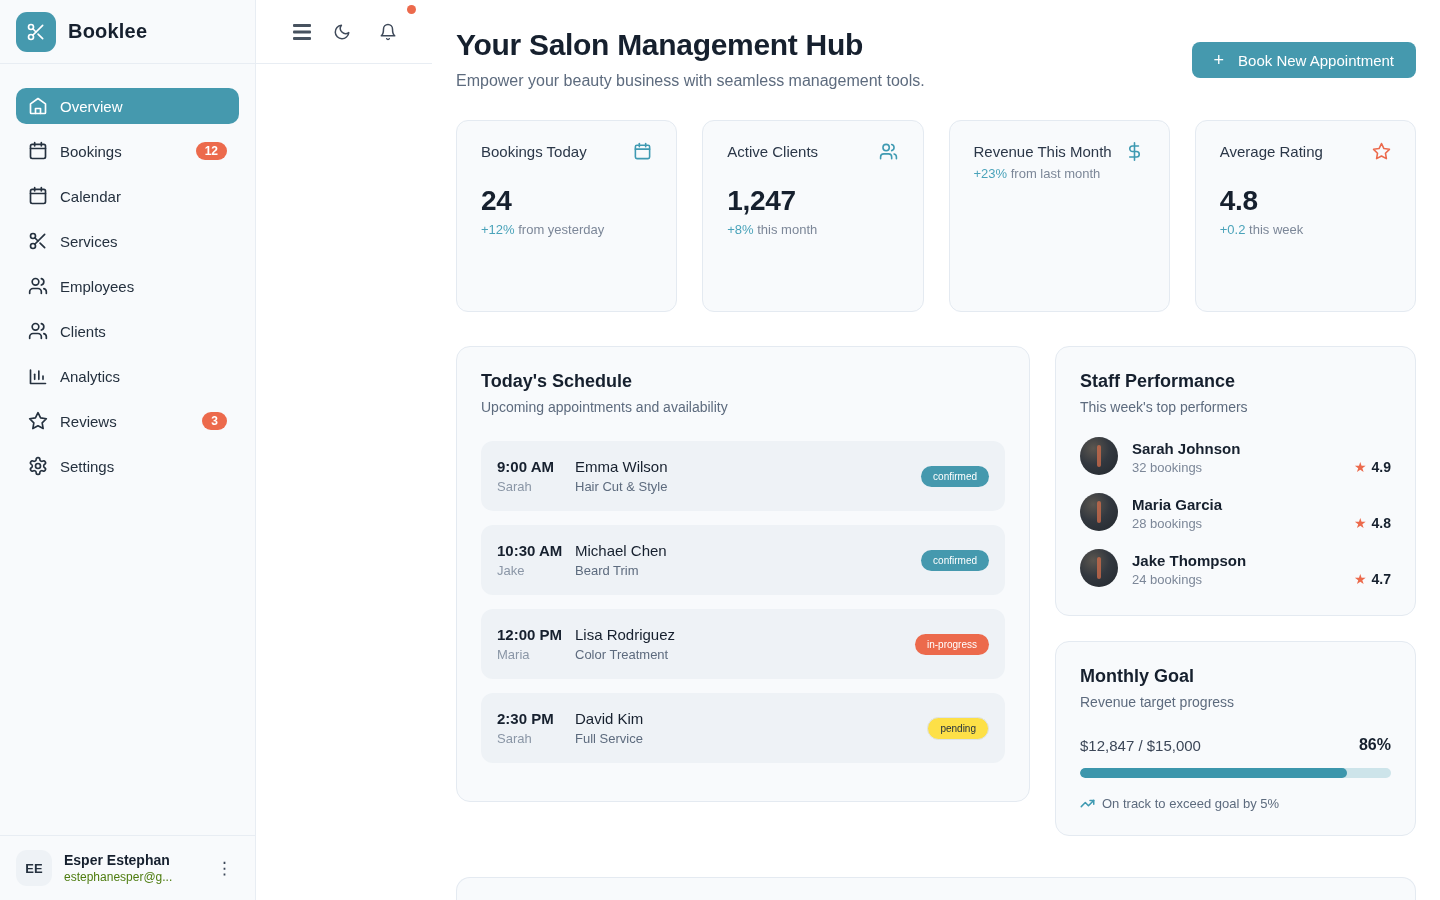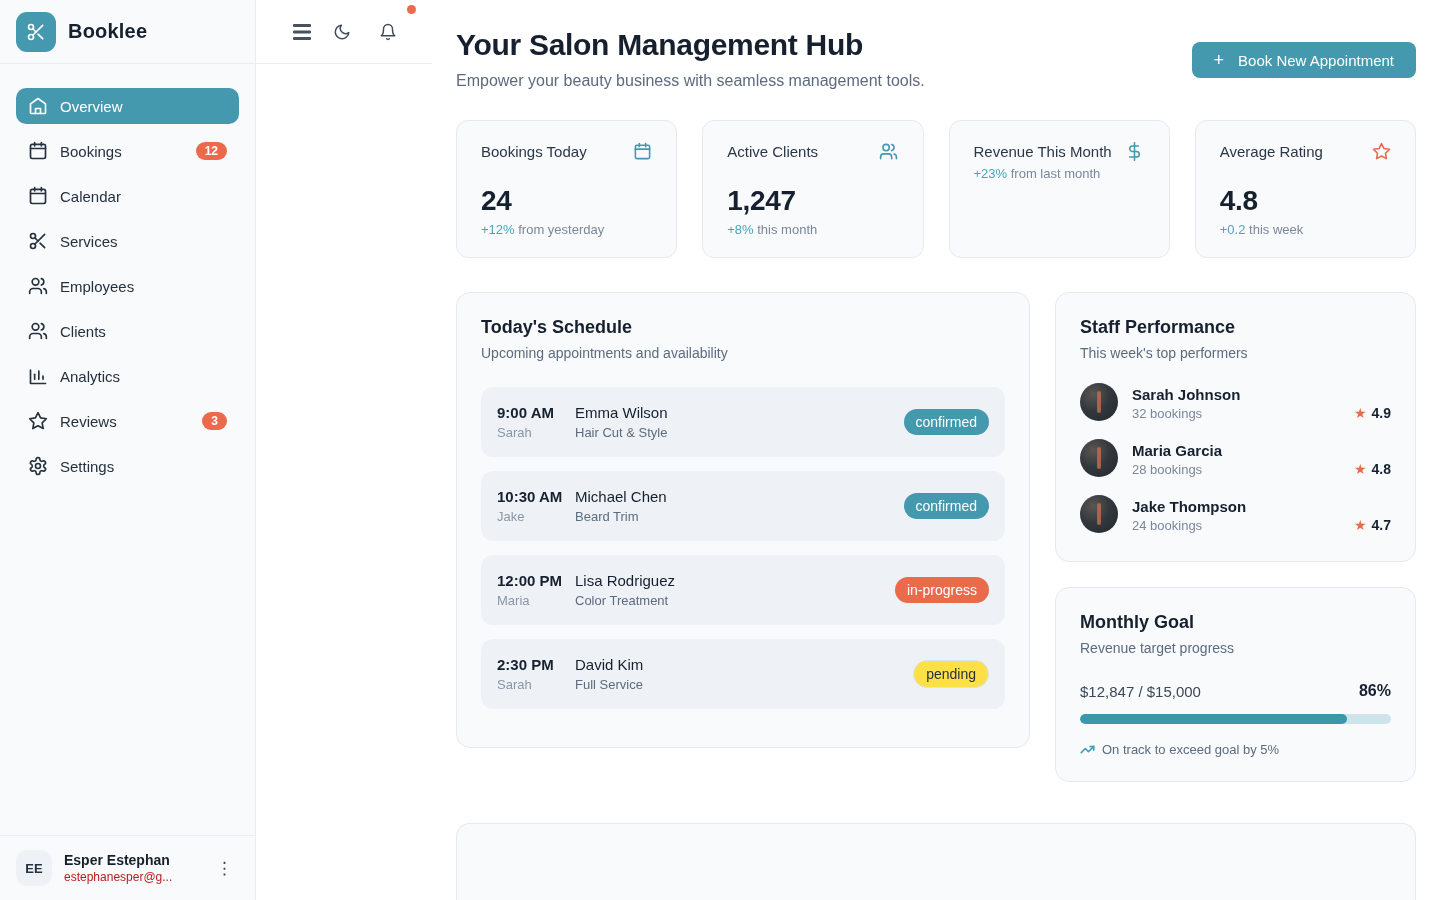--- a/index.html
+++ b/index.html
@@ -33,21 +33,21 @@
   }
   .user-row {
     border-top:1px solid #e8edf3; padding:14px 16px; display:flex; align-items:center; gap:12px;
   }
   .avatar-initials {
     width:36px; height:36px; border-radius:11px; background:#eef2f6; color:#25313f;
     display:flex; align-items:center; justify-content:center; font-size:13px; font-weight:600;
   }
   .user-meta { flex:1; min-width:0; }
   .user-name { font-size:14px; font-weight:600; color:#16202e; }
-  .user-email { font-size:12px; color:#b91c1c; margin-top:2px; white-space:nowrap; overflow:hidden; }
+  .user-email { font-size:12px; color:#4d7c0f; margin-top:2px; white-space:nowrap; overflow:hidden; }
   .dots-btn { border:none; background:none; color:#3c4758; font-size:17px; cursor:pointer; padding:4px 6px; }
   
   .main { flex:1; display:flex; flex-direction:row; height:900px; overflow:hidden; }
   .topbar {
     height:64px; min-height:64px; display:flex; align-items:center; justify-content:space-between;
     padding:0 24px 0 26px; border-bottom:1px solid #e8edf3; background:#fff;
   }
   .icon-btn {
     width:40px; height:40px; border:none; background:none; cursor:pointer; color:#3f4a5a;
     display:flex; align-items:center; justify-content:center; position:relative; border-radius:8px;
@@ -61,21 +61,21 @@
   .page-subtitle { font-size:16px; color:#5d6b7e; margin-top:10px; }
   .cta-btn {
     display:flex; align-items:center; gap:14px; background:#4599ae; color:#fff; border:none;
     font-size:15px; padding:0 22px; height:36px; border-radius:8px; cursor:pointer; margin-top:14px;
     font-family:inherit;
   }
   .cta-btn .plus { font-size:18px; font-weight:400; line-height:1; }
   
   .stats-grid { display:grid; grid-template-columns:repeat(4,1fr); gap:25px; margin-bottom:34px; }
   .stat-card {
-    background:#f8fafc; border:1px solid #e4eaf1; border-radius:12px; padding:20px 24px 22px 24px; height:138px;
+    background:#f8fafc; border:1px solid #e4eaf1; border-radius:12px; padding:20px 24px 22px 24px; height:192px;
   }
   .stat-head { display:flex; justify-content:space-between; align-items:center; }
   .stat-label { font-size:15px; color:#2b3748; font-weight:500; }
   .stat-icon { width:20px; height:20px; color:#3f9ab2; display:flex; align-items:center; justify-content:center; }
   .stat-icon.orange { color:#ec6a4c; }
   .stat-value { font-size:28px; font-weight:700; color:#16202e; margin-top:24px; letter-spacing:-.3px; }
   .stat-delta { font-size:13px; color:#7c8798; margin-top:5px; }
   .stat-delta .up { color:#4aa3ba; }
   
   .lower-grid { display:grid; grid-template-columns:1fr 361px; gap:25px; align-items:start; }
@@ -87,21 +87,21 @@
   .sched-row {
     background:#eef2f6; border-radius:12px; padding:14px 16px; display:flex; align-items:center;
     margin-bottom:14px; cursor:pointer; min-height:70px;
   }
   .sched-time-col { width:78px; }
   .sched-time { font-size:15px; font-weight:600; color:#16202e; }
   .sched-staff { font-size:13px; color:#8a96a6; margin-top:4px; }
   .sched-client-col { flex:1; }
   .sched-client { font-size:15px; font-weight:500; color:#16202e; }
   .sched-service { font-size:13px; color:#5d6b7e; margin-top:4px; }
-  .status-badge { font-size:14px; padding:5px 12px; border-radius:999px; font-weight:400; }
+  .status-badge { font-size:10px; padding:5px 12px; border-radius:999px; font-weight:400; }
   .status-confirmed { background:#4599ae; color:#fff; }
   .status-inprogress { background:#ec6a4c; color:#fff; }
   .status-pending { background:#fde047; color:#25313f; border:1px solid #dde3ea; }
   
   .staff-list { margin-top:22px; }
   .staff-row { display:flex; align-items:flex-end; gap:14px; margin-bottom:18px; }
   .staff-row:last-child { margin-bottom:4px; }
   .staff-avatar {
     width:38px; height:38px; border-radius:50%;
     background:radial-gradient(circle at 35% 30%, #5b564f 0%, #33383f 45%, #23282e 100%);

